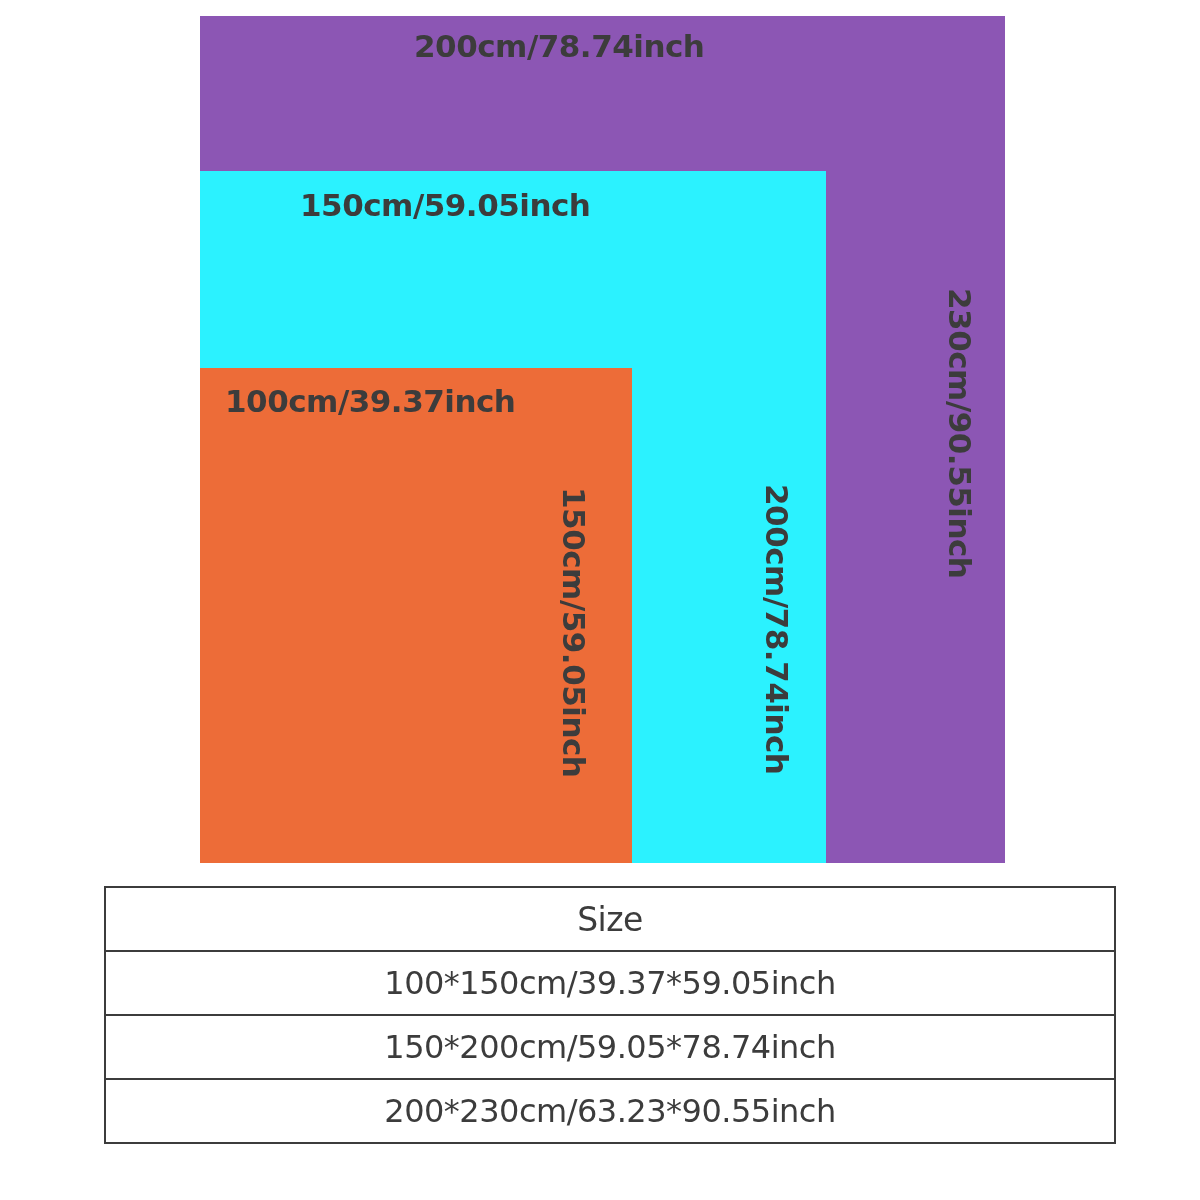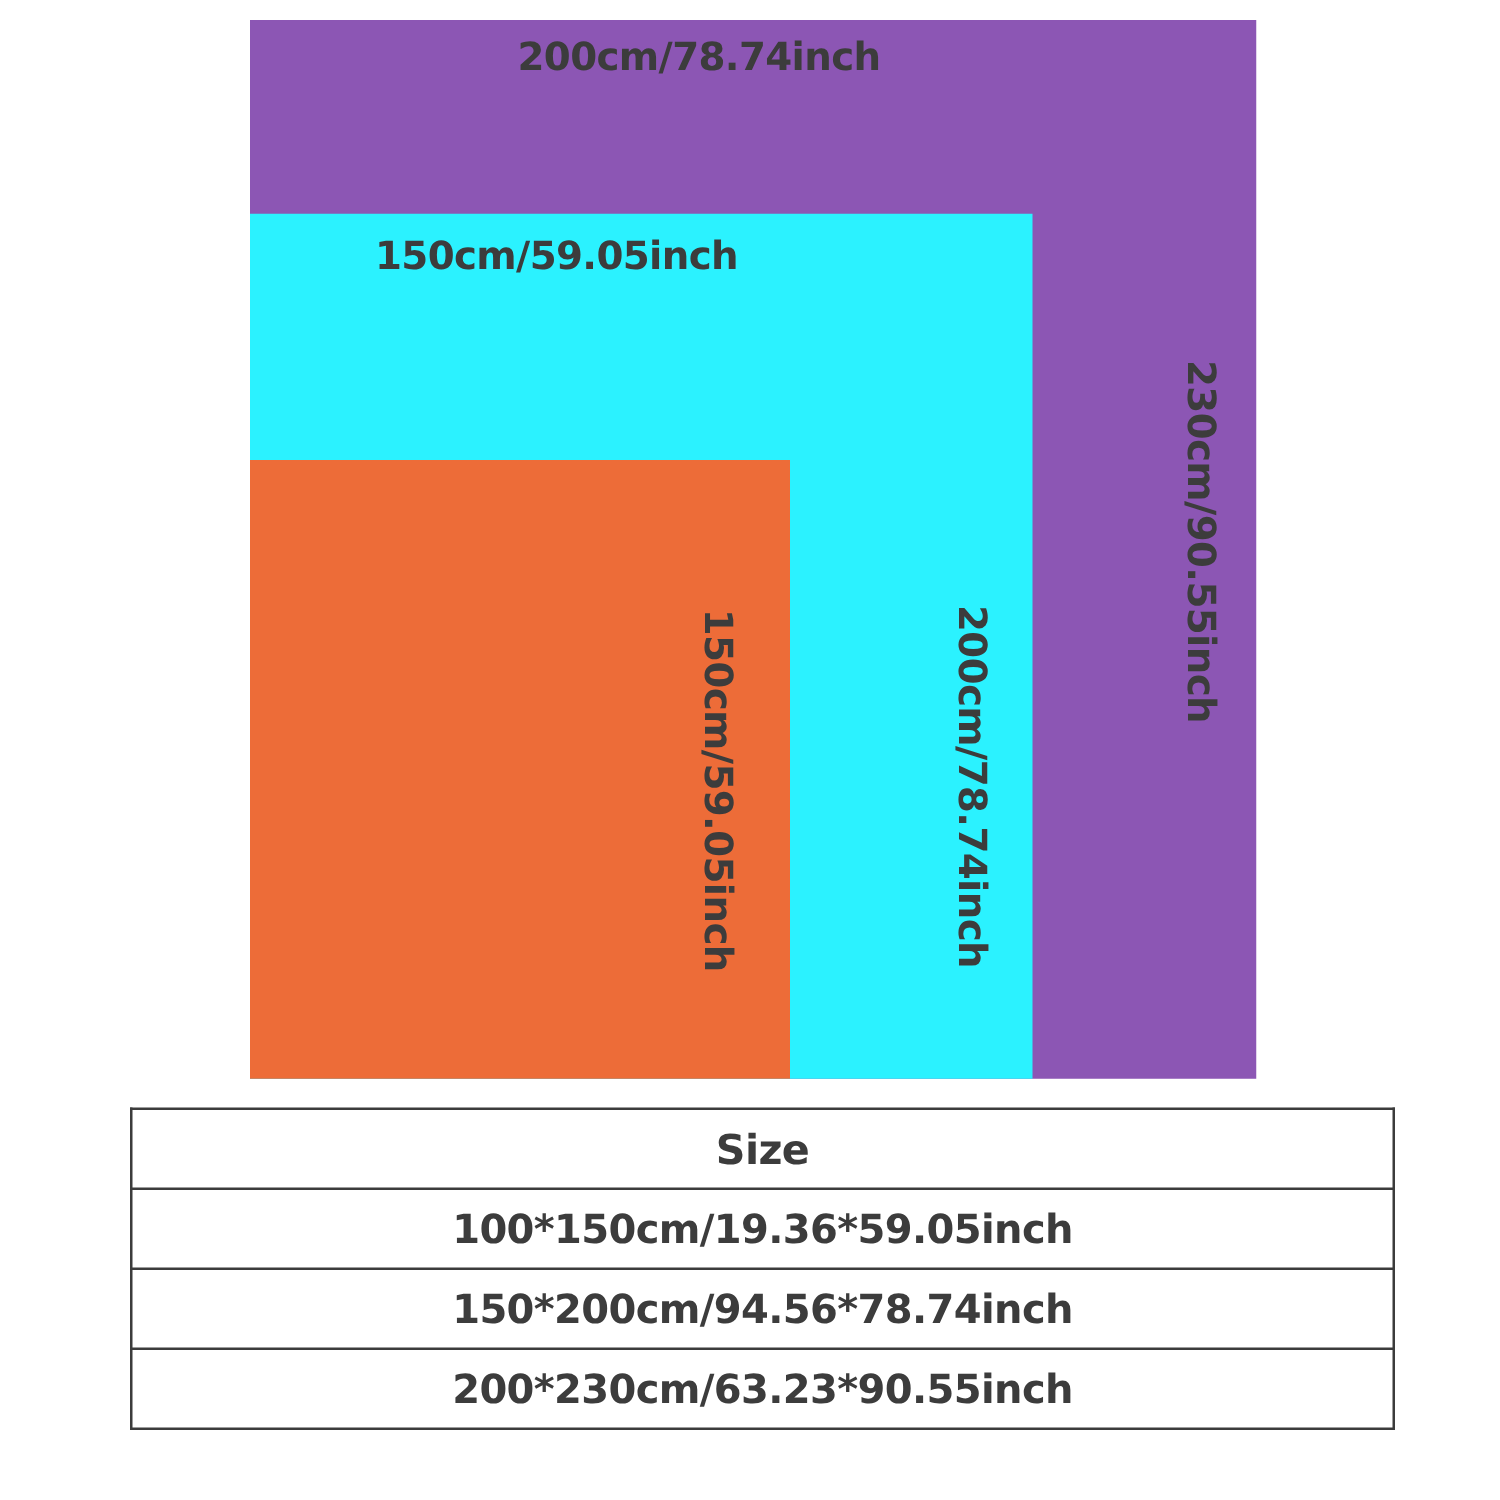--- a/index.html
+++ b/index.html
@@ -102,21 +102,21 @@
     top: 886px;
     width: 1012px;
     border: 2px solid #3c3c3c;
     border-collapse: collapse;
     background: #ffffff;
   }
   #size-table td {
     border: 2px solid #3c3c3c;
     text-align: center;
     font-size: 32px;
-    font-weight: bold;
+    font-weight: normal;
     color: #3c3c3c;
     height: 62px;
     padding: 0 6px;
     letter-spacing: -0.5px;
   }
   #size-table td.header-cell {
     font-size: 33px;
   }
 </style>
 </head>
@@ -125,37 +125,38 @@
 <div id="size-diagram">
 
   <div class="rect" id="rect-large"></div>
   <div class="rect" id="rect-medium"></div>
   <div class="rect" id="rect-small"></div>
 
   <div class="label" id="label-large-width">200cm/78.74inch</div>
 
   <div class="label" id="label-medium-width">150cm/59.05inch</div>
 
+  <div class="label" id="label-small-width">100cm/39.37inch</div>
 
   <div class="label vertical" id="label-large-height">230cm/90.55inch</div>
 
   <div class="label vertical" id="label-medium-height">200cm/78.74inch</div>
 
   <div class="label vertical" id="label-small-height">150cm/59.05inch</div>
 
 </div>
 
 <table id="size-table">
   <tbody>
     <tr>
       <td class="header-cell">Size</td>
     </tr>
     <tr>
-      <td>100*150cm/19.36*59.05inch</td>
+      <td>100*150cm/39.37*59.05inch</td>
     </tr>
     <tr>
-      <td>150*200cm/94.56*78.74inch</td>
+      <td>150*200cm/59.05*78.74inch</td>
     </tr>
     <tr>
       <td>200*230cm/63.23*90.55inch</td>
     </tr>
   </tbody>
 </table>
 
 </body></html>

